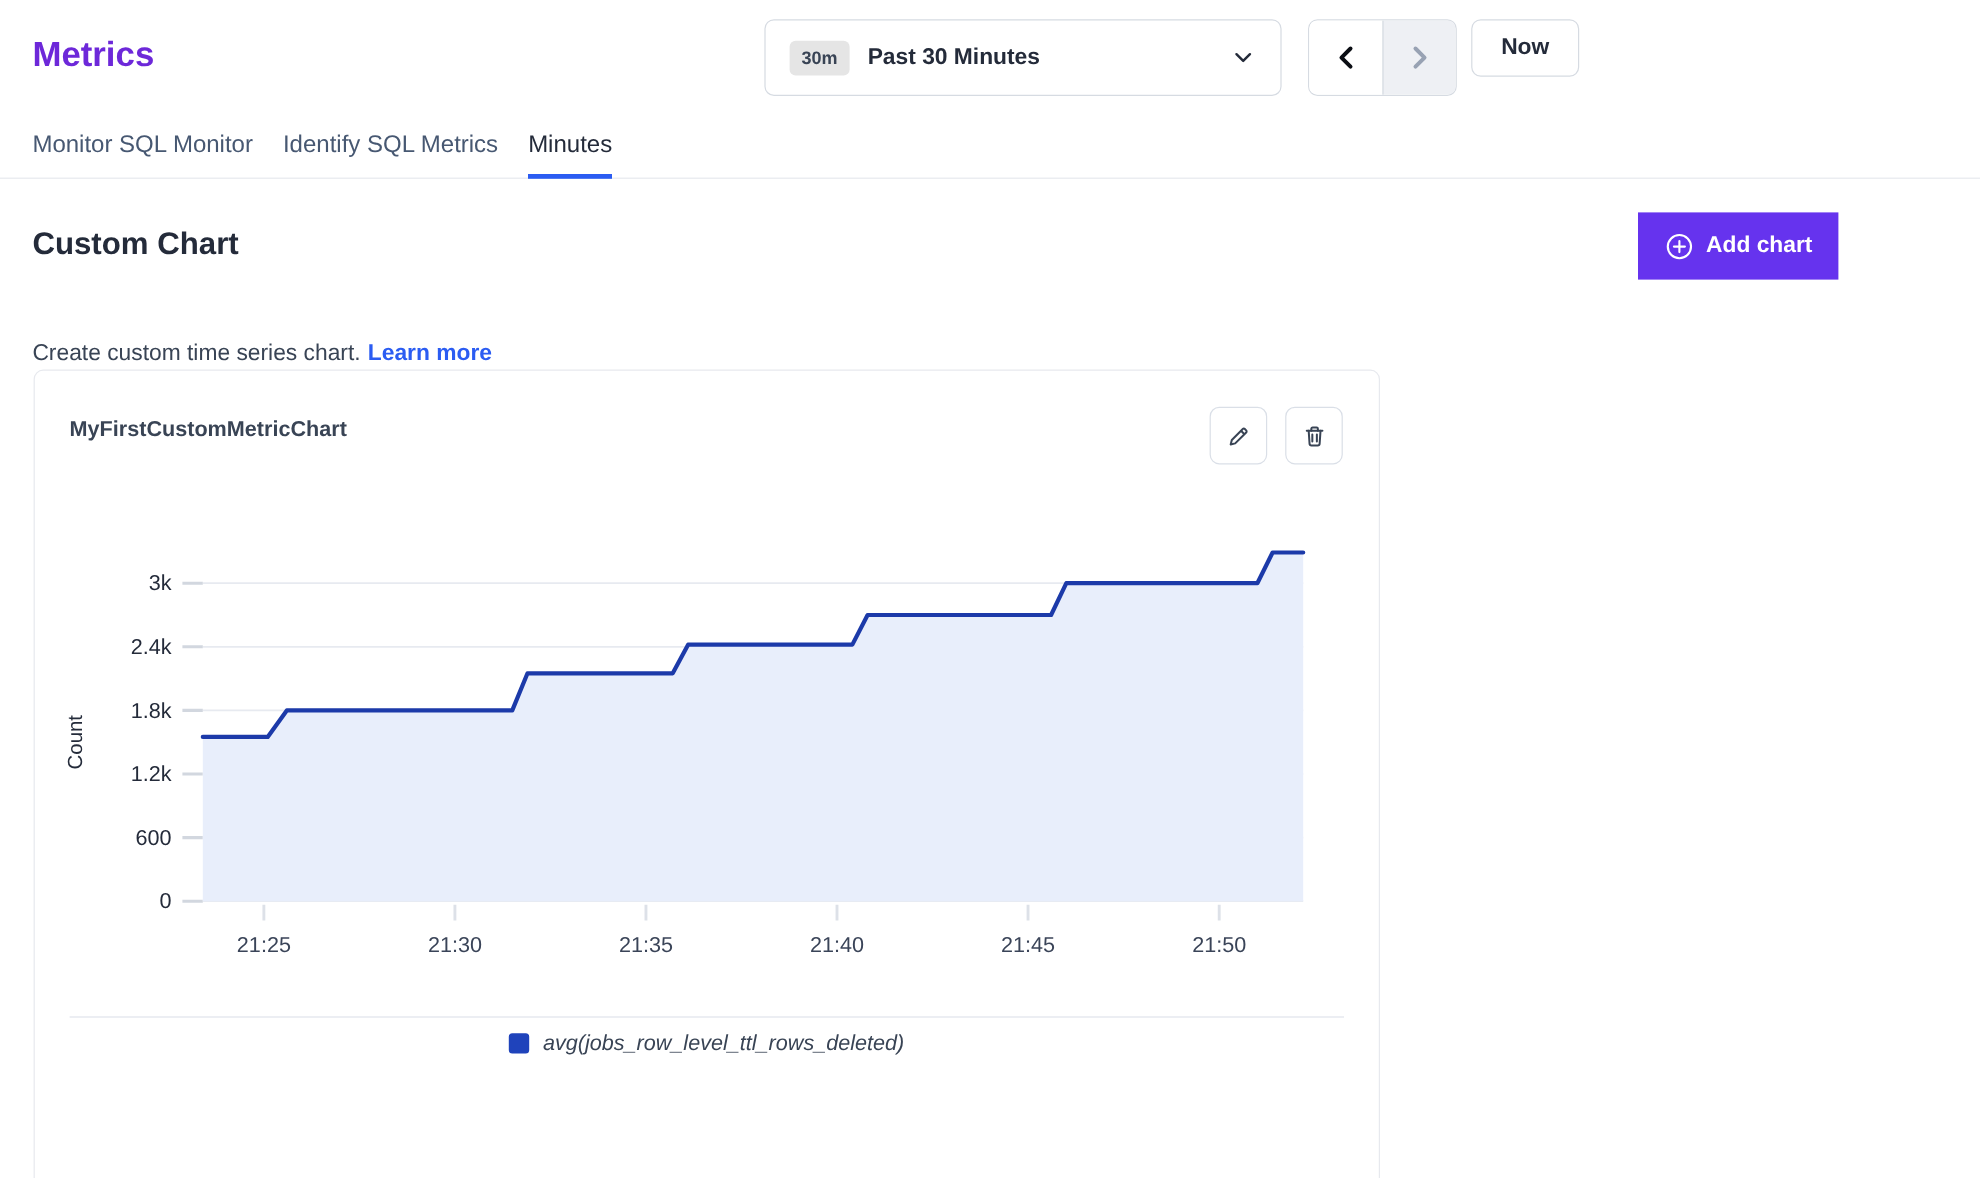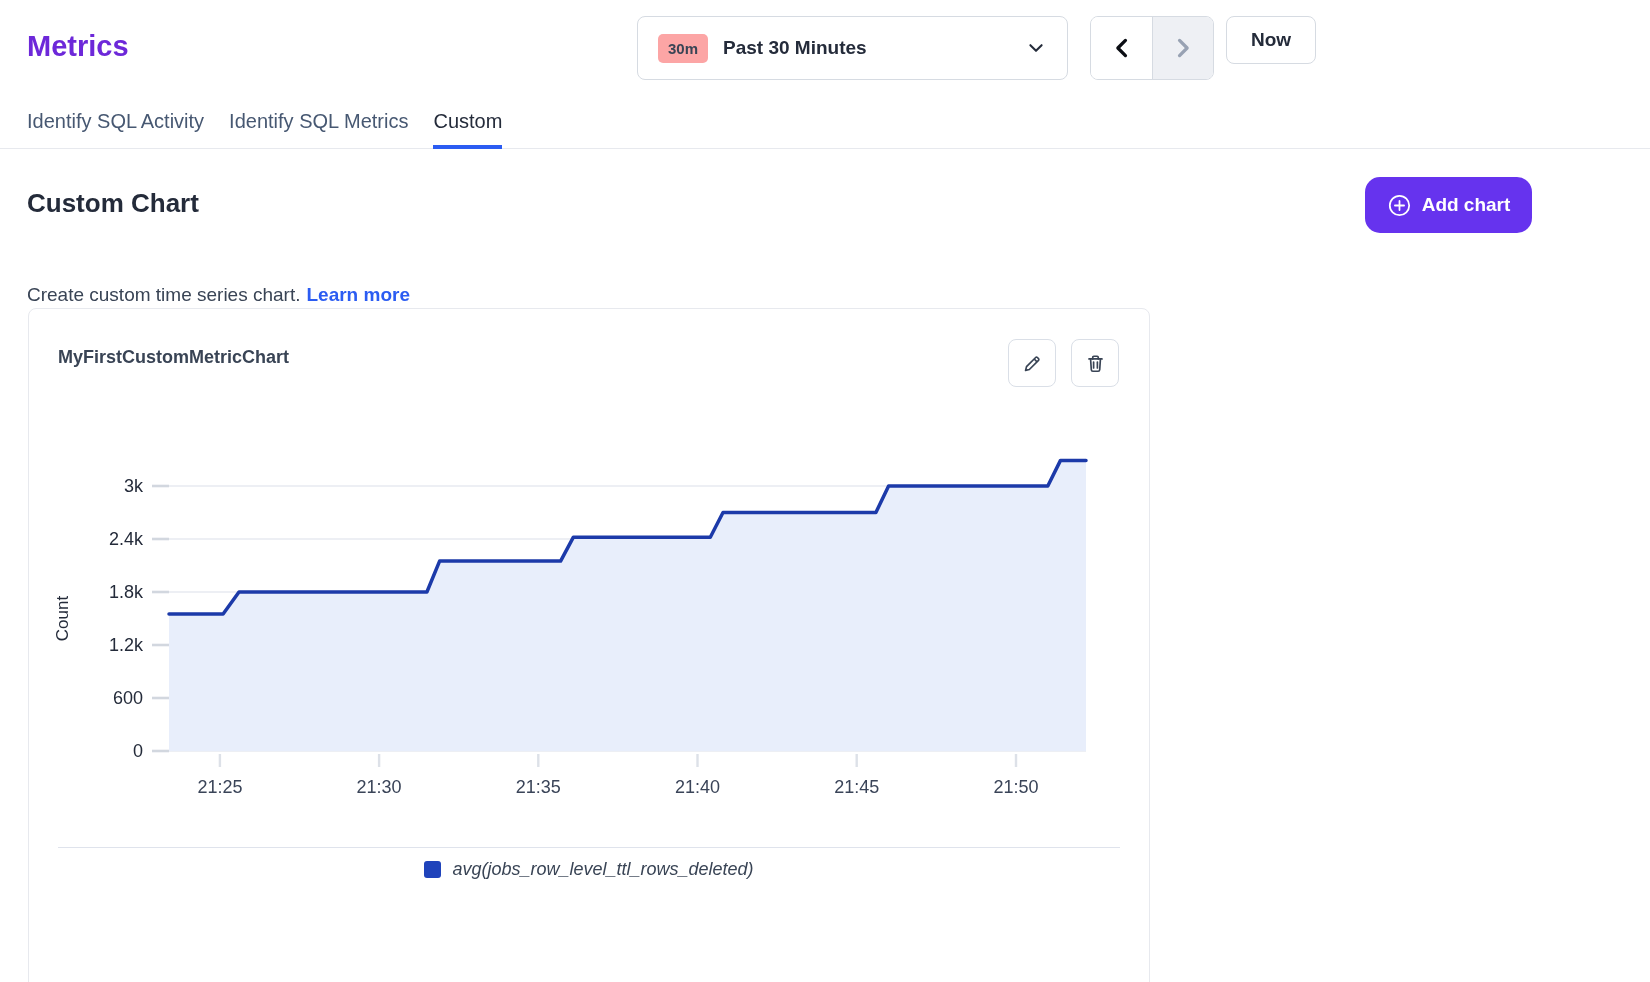--- a/index.html
+++ b/index.html
@@ -12,21 +12,21 @@
 
   
   .page-title { position:absolute; left:27px; top:30px; font-size:29px; font-weight:700; color:#6d28d9; }
 
   .time-picker {
     position:absolute; left:637px; top:16px; width:431px; height:64px;
     border:1px solid #d6dbe2; border-radius:8px; background:#fff;
     display:flex; align-items:center; padding:0 22px 0 20px; gap:15px; cursor:pointer;
   }
   .time-badge {
-    background:#fca5a5; color:#394455; font-size:15px; font-weight:700;
+    background:#e5e5e5; color:#394455; font-size:15px; font-weight:700;
     padding:7px 10px; border-radius:5px; line-height:1;
   }
   .time-label { flex:1; font-size:19px; font-weight:700; color:#242b3a; }
 
   .nav-group {
     position:absolute; left:1090px; top:16px; height:64px; display:flex;
     border:1px solid #d6dbe2; border-radius:8px; overflow:hidden; background:#fff;
   }
   .nav-btn { width:61px; height:62px; display:flex; align-items:center; justify-content:center; cursor:pointer; background:#fff; border:none; }
   .nav-btn.next { background:#eef0f4; border-left:1px solid #d6dbe2; }
@@ -48,21 +48,21 @@
   }
   .tab.active { color:#242b3a; border-bottom-color:#2b5cf2; }
 
   
   .section-title { position:absolute; left:27px; top:188px; font-size:26px; font-weight:700; color:#242b3a; }
   .section-sub { position:absolute; left:27px; top:243px; font-size:19px; color:#394455;margin-top:41px; }
   .learn-more { color:#2b5cf2; font-weight:700; text-decoration:none; margin-left:6px; cursor:pointer; }
 
   .add-chart-button {
     position:absolute; left:1365px; top:177px; width:167px; height:56px;
-    background:#6633ee; border:none; border-radius:15px; color:#fff;
+    background:#6633ee; border:none; border-radius:0; color:#fff;
     font-family:inherit; font-size:19px; font-weight:700; cursor:pointer;
     display:flex; align-items:center; justify-content:center; gap:10px;
   }
 
   
   .chart-card {
     position:absolute; left:28px; top:308px; width:1122px; height:688px;
     border:1px solid #e7e9ee; border-radius:8px; background:#fff;
   }
   .card-title { position:absolute; left:29px; top:38px; font-size:18px; font-weight:700; color:#394455; }
@@ -112,23 +112,23 @@
         <svg width="22" height="22" viewBox="0 0 16 16" fill="none" stroke="#98a2b3" stroke-width="2.4" stroke-linecap="round" stroke-linejoin="round">
             <path d="M5.5 2.5L11 8l-5.5 5.5"></path>
           </svg>
       </span>
     </button>
   </div>
 
   <button class="now-button">Now</button>
 
   <nav class="tabs">
-    <div class="tab">Identify SQL Activity</div>
+    <div class="tab">Monitor SQL Monitor</div>
     <div class="tab">Identify SQL Metrics</div>
-    <div class="tab active">Custom</div>
+    <div class="tab active">Minutes</div>
   </nav>
 
   <h2 class="section-title">Custom Chart</h2>
   <p class="section-sub">
     <span>Create custom time series chart.</span><a class="learn-more">Learn more</a>
   </p>
 
   <button class="add-chart-button">
     <span style="display:flex;">
       <svg width="25" height="25" viewBox="0 0 24 24" fill="none" stroke="#ffffff" stroke-width="1.7" stroke-linecap="round">

